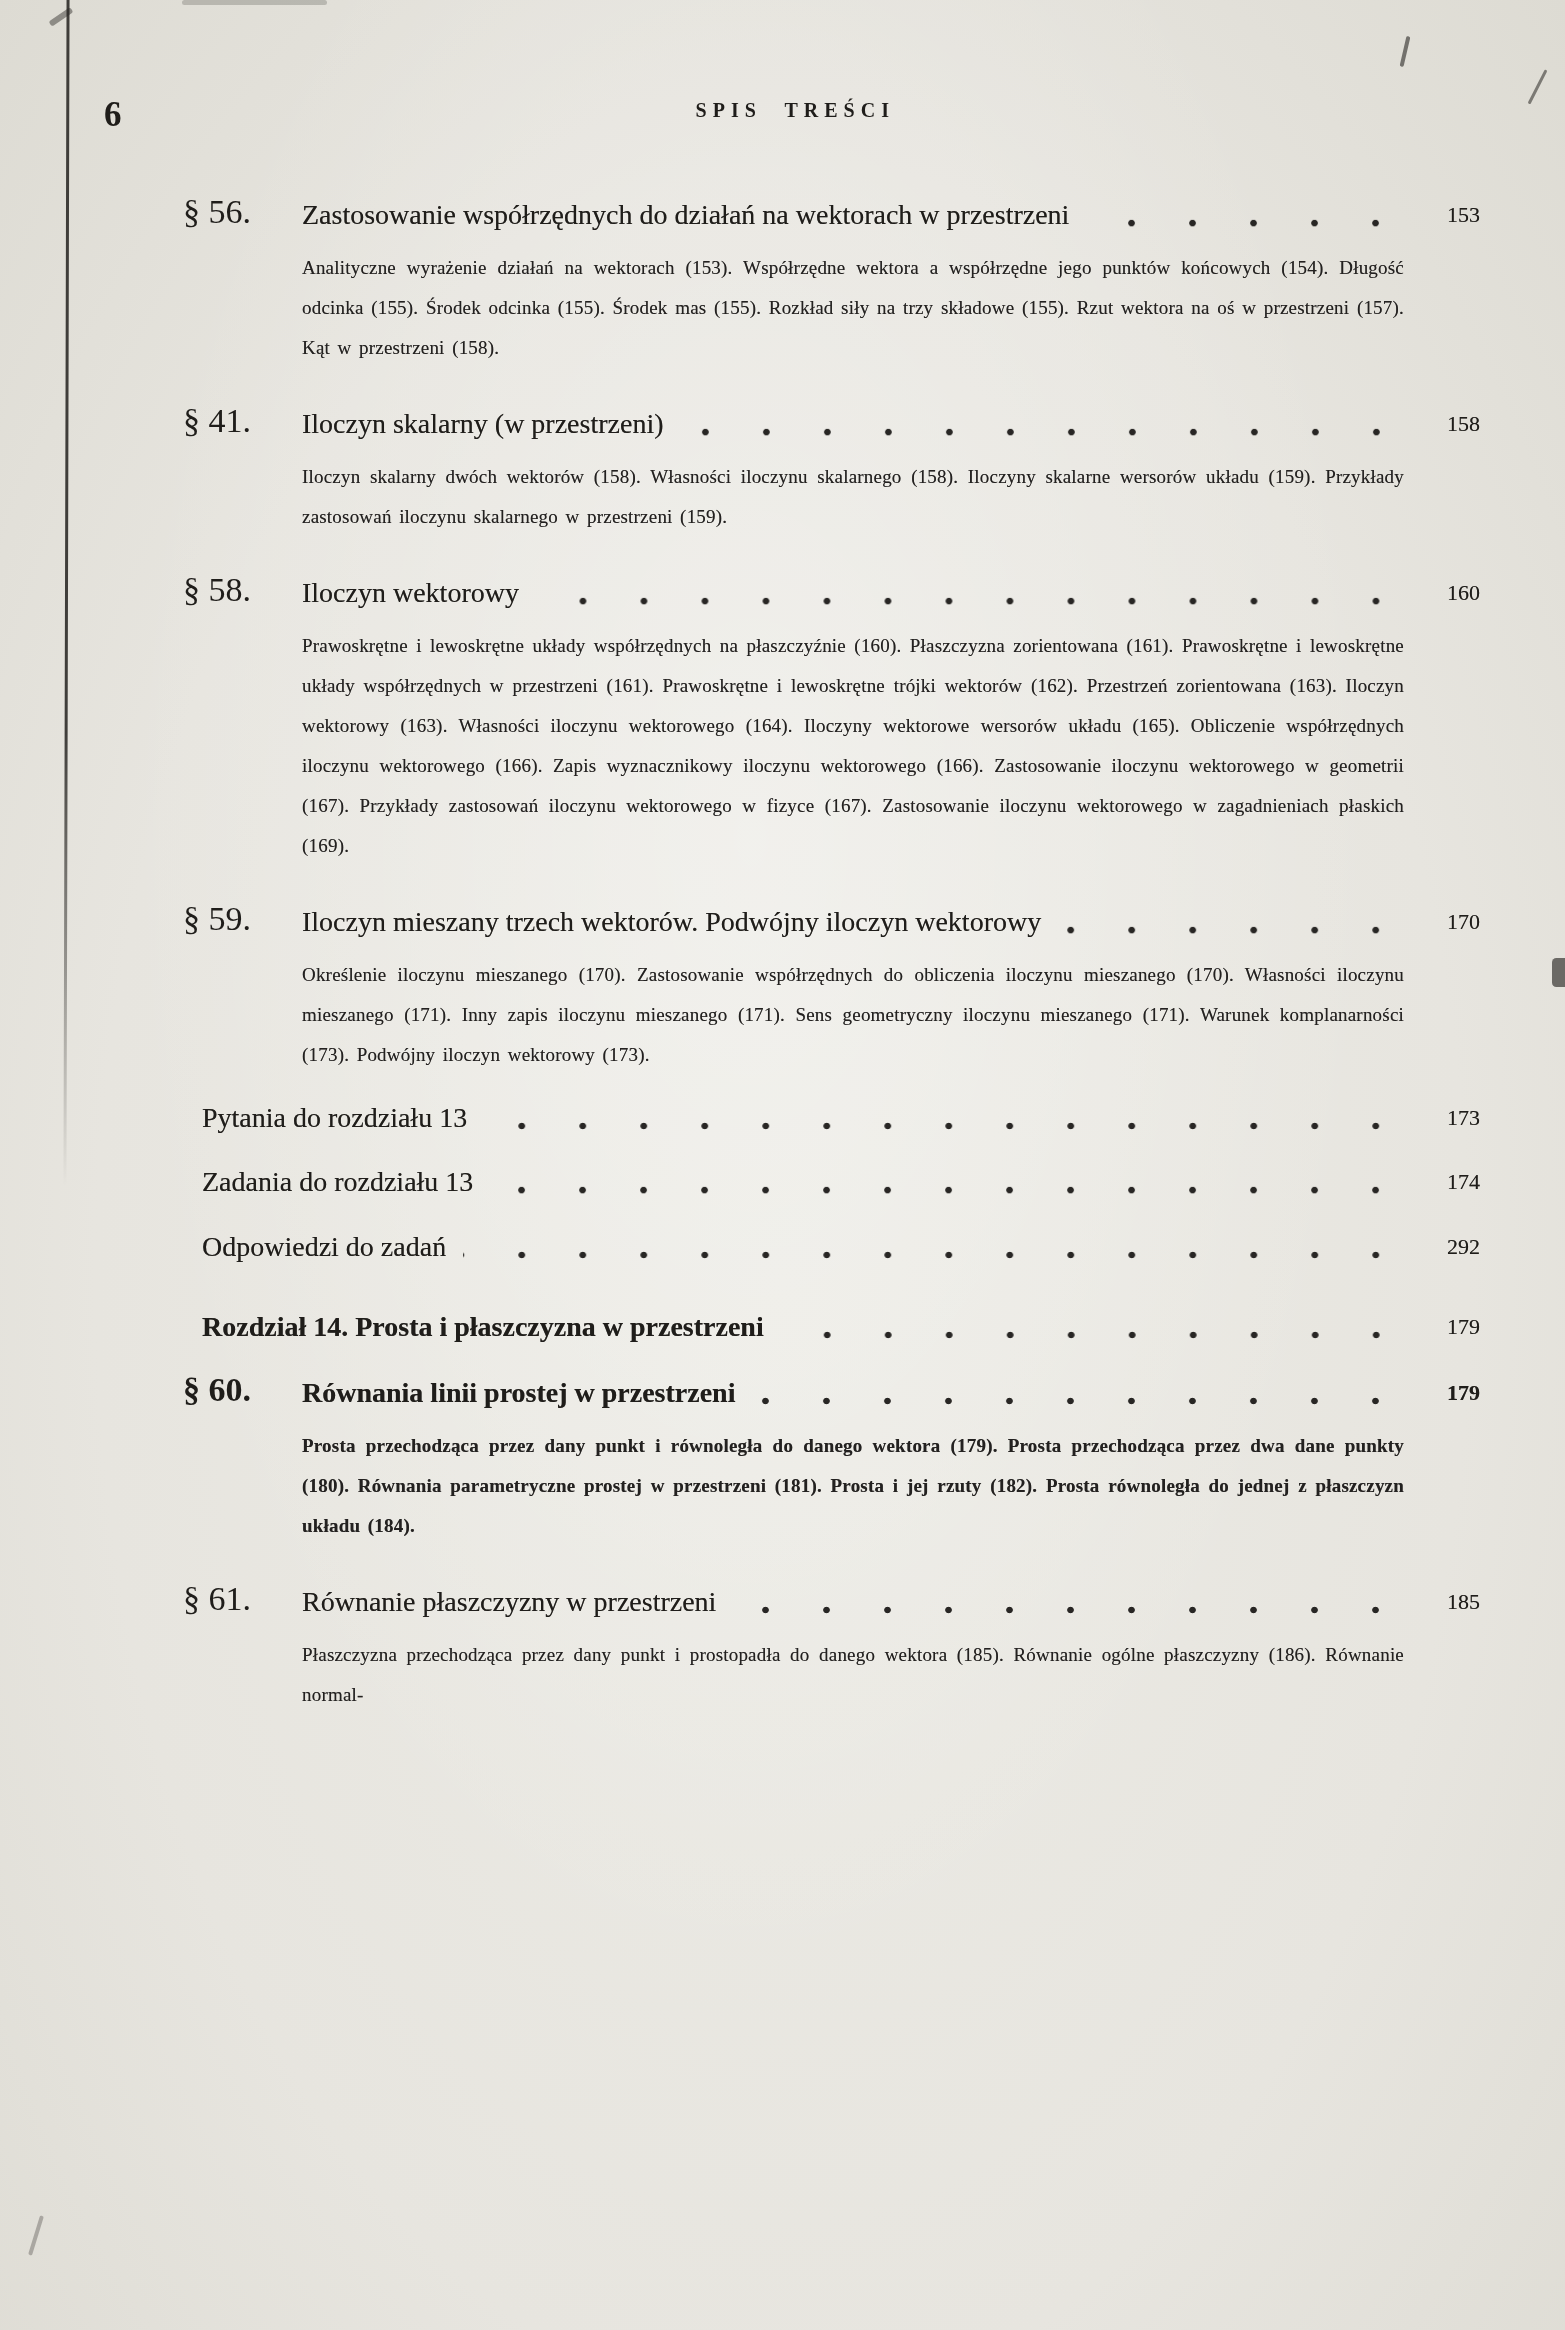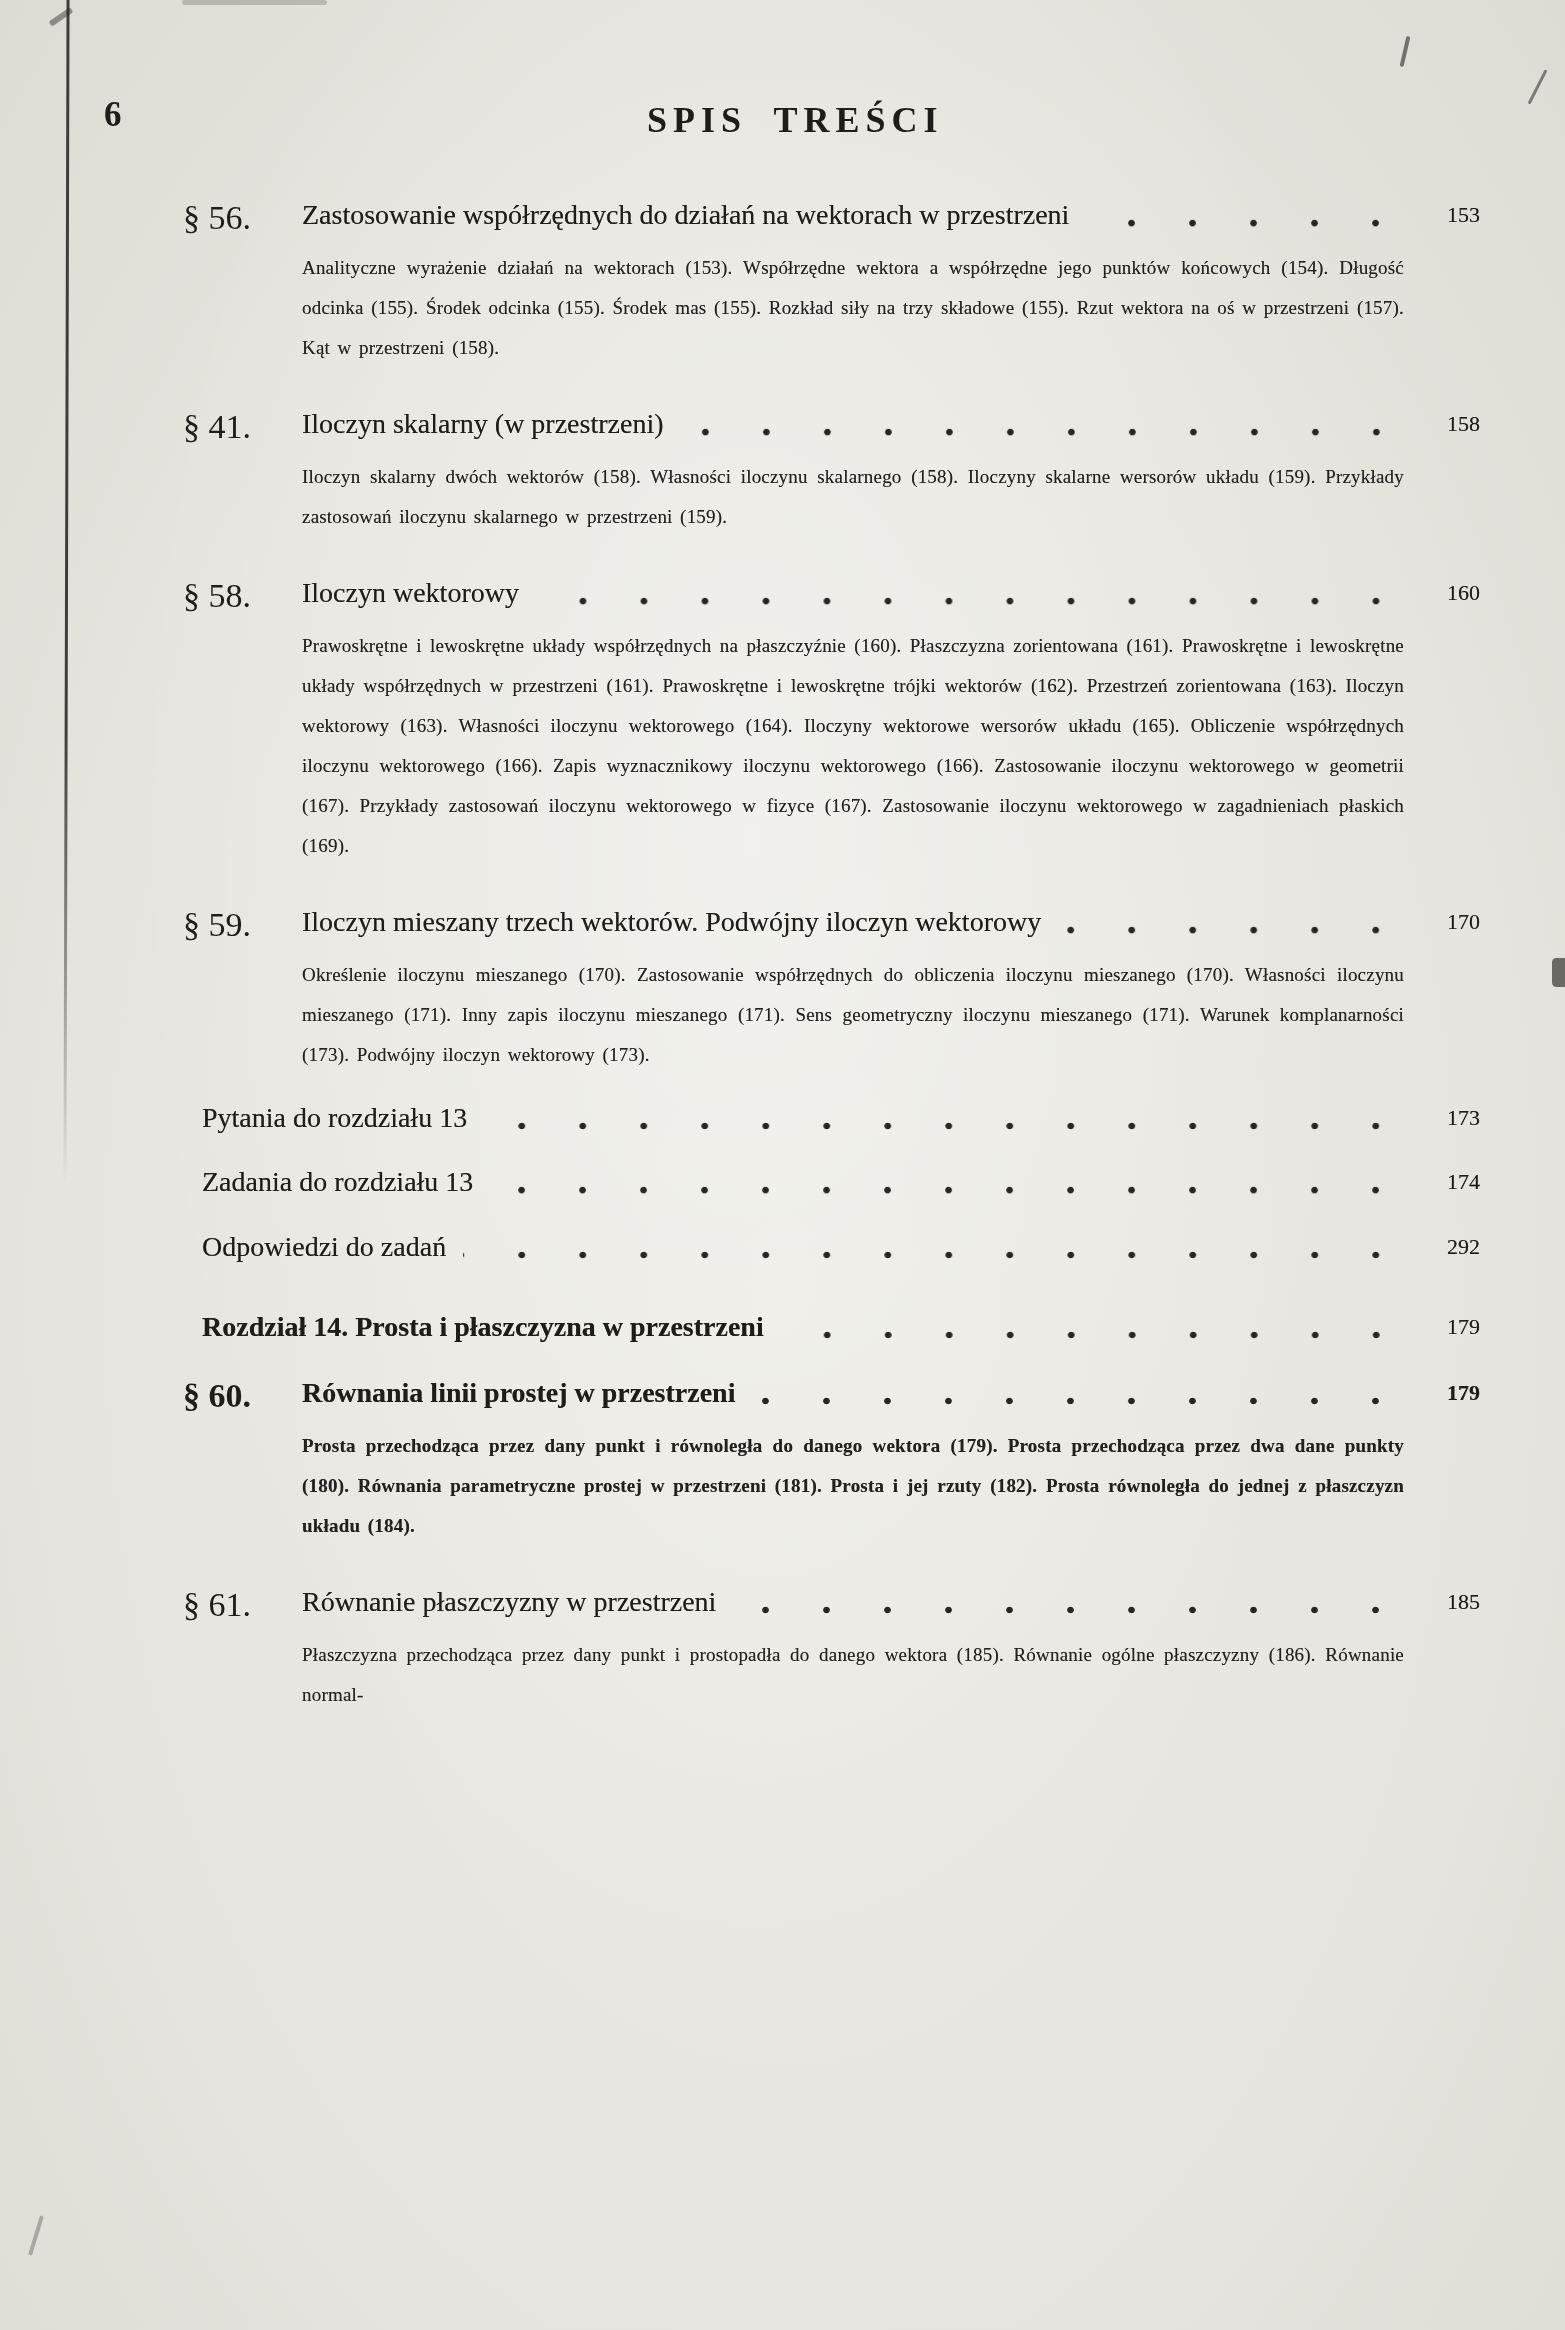--- a/index.html
+++ b/index.html
@@ -28,40 +28,40 @@
   .folio {
     position: absolute;
     left: 104px;
     top: 95px;
     font-size: 35px;
     font-weight: bold;
     letter-spacing: 0.9px;
   }
   .head-title {
     text-align: center;
-    font-size: 36px;
+    font-size: 20px;
     font-weight: bold;
     letter-spacing: 6px;
     word-spacing: 12px;
     padding-left: 25.6px;
   }
 
   
   .toc {
     padding: 46px 85px 0 183px;
   }
   .entry { margin-top: 34px; }
   .entry.plain { margin-top: 20.5px; }
   .entry.chapter { margin-top: 36px; }
   .entry.after-chapter { margin-top: 22px; font-weight: bold; }
   .entry.first { margin-top: 0; }
 
   .entry-line {
     display: flex;
-    align-items: flex-end;
+    align-items: flex-start;
   }
   .plain .entry-line, .chapter .entry-line { margin-left: 19px; }
 
   .label {
     flex: 0 0 119px;
     font-size: 34px;
     white-space: nowrap;
   }
   .title {
     flex: 0 1 auto;

